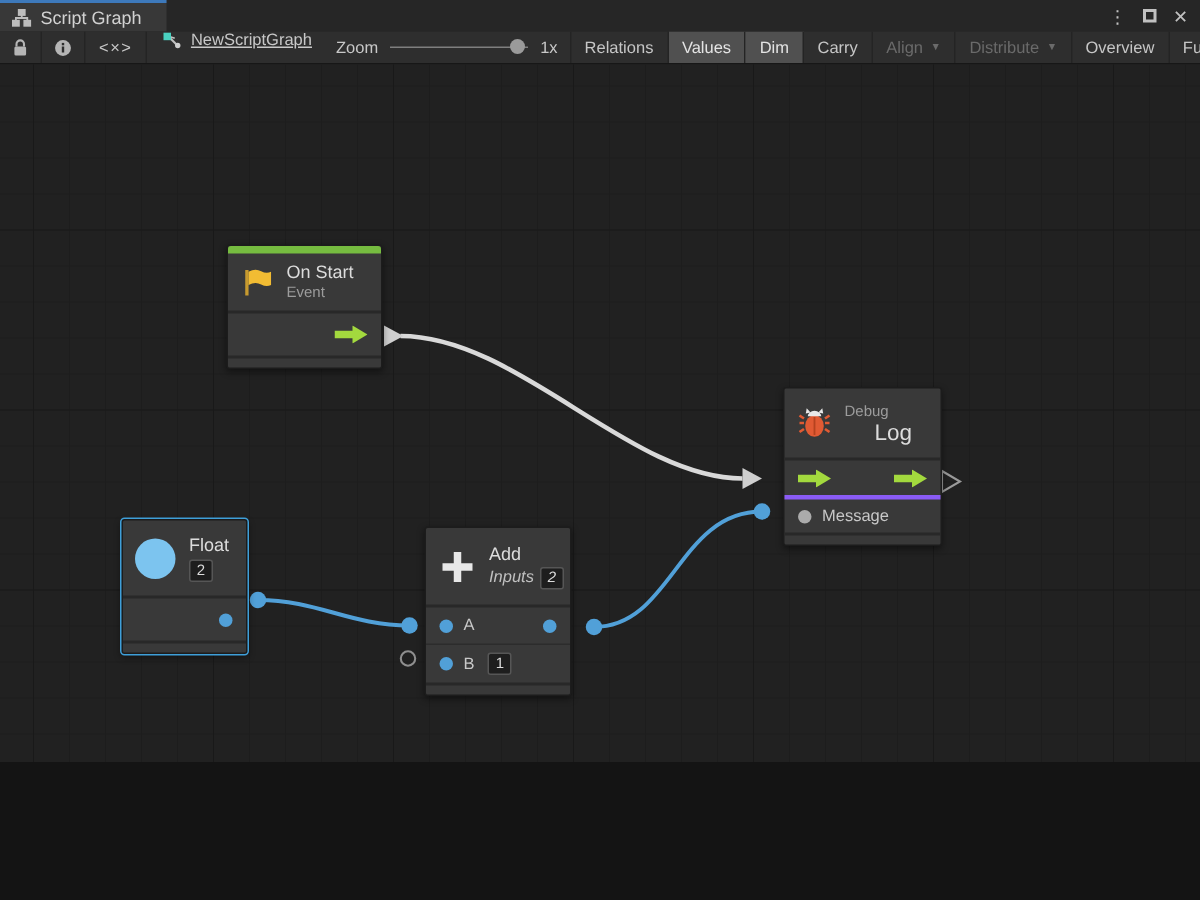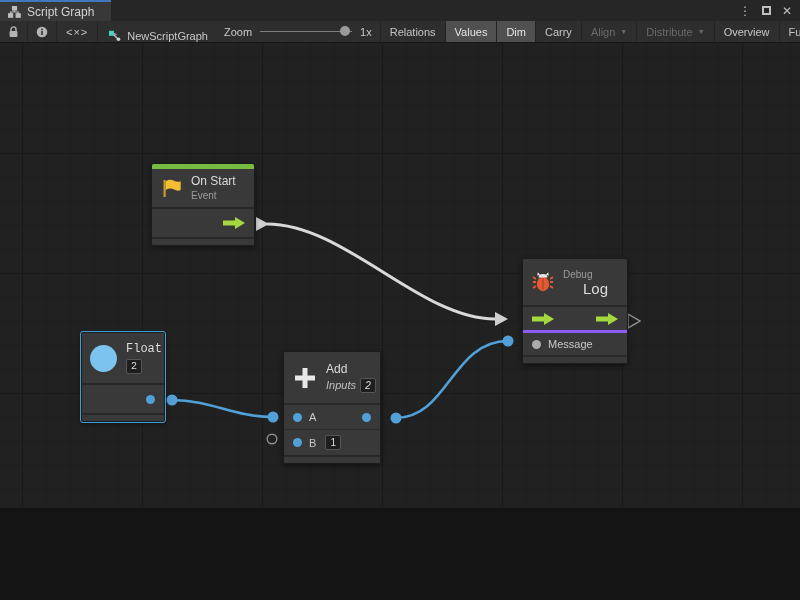--- a/index.html
+++ b/index.html
@@ -16,21 +16,21 @@
   .maxbox { width:9px; height:9px; border:2px solid #c0c0c0; display:inline-block; }
 
   
   .toolbar { position:absolute; left:0; top:21px; width:800px; height:22px; background:#2e2e2e; border-bottom:1px solid #171717; display:flex; align-items:stretch; font-size:11px; overflow:hidden; }
   .tbtn { display:flex; align-items:center; justify-content:center; padding:0 9px; border-right:1px solid #242424; color:#c6c6c6; white-space:nowrap; }
   .tbtn.icon-btn { padding:0 8px; }
   .tbtn.active { background:#505050; color:#e4e4e4; }
   .tbtn.disabled { color:#6a6a6a; }
   .tbtn .caret { font-size:7px; margin-left:5px; color:#6a6a6a; }
   .tb-spacer { width:14px; }
-  .graph-name { display:flex; align-items:flex-end; gap:6px; padding:0 10px; color:#c8c8c8; }
+  .graph-name { display:flex; align-items:flex-start; gap:6px; padding:0 10px; color:#c8c8c8;text-decoration:underline; }
   .zoom-group { display:flex; align-items:center; gap:8px; padding:0 6px; }
   .zoom-track { position:relative; width:92px; height:1px; background:#7f7f7f; }
   .zoom-handle { position:absolute; right:2px; top:-5px; width:10px; height:10px; border-radius:50%; background:#9a9a9a; }
   .right-btns { display:flex; align-items:stretch; margin-left:2px; }
 
   
   .canvas { position:absolute; left:0; top:43px; width:800px; height:557px;
     background-color:#212121;
     background-image:
       linear-gradient(#191919 1px, transparent 1px),
@@ -224,21 +224,21 @@
             </svg>
         </span>
       </div>
       <div class="prow" style="height:25px; border-top:3px solid #8b5cf6;">
         <span class="pdot" style="background:#ababab;"></span>
         <span class="plabel">Message</span>
       </div>
       <div class="sec pfoot"></div>
     </div>
 
-    <div class="node selected" style="left:81px; top:289px; width:84px;font-family:Liberation Mono, monospace;">
+    <div class="node selected" style="left:81px; top:303px; width:84px;">
       <div class="hdr" style="height:50px; gap:9px;">
         <span style="width:27px; height:27px; border-radius:50%; background:#7cc4ef; flex:0 0 auto;"></span>
         <div class="hcol" style="gap:2px;">
           <span class="ntitle">Float</span>
           <span class="vbox" style="align-self:flex-start;">2</span>
         </div>
       </div>
       <div class="sec prow" style="height:30px; justify-content:flex-end;">
         <span class="pdot" style="background:#51a0d8;"></span>
       </div>

